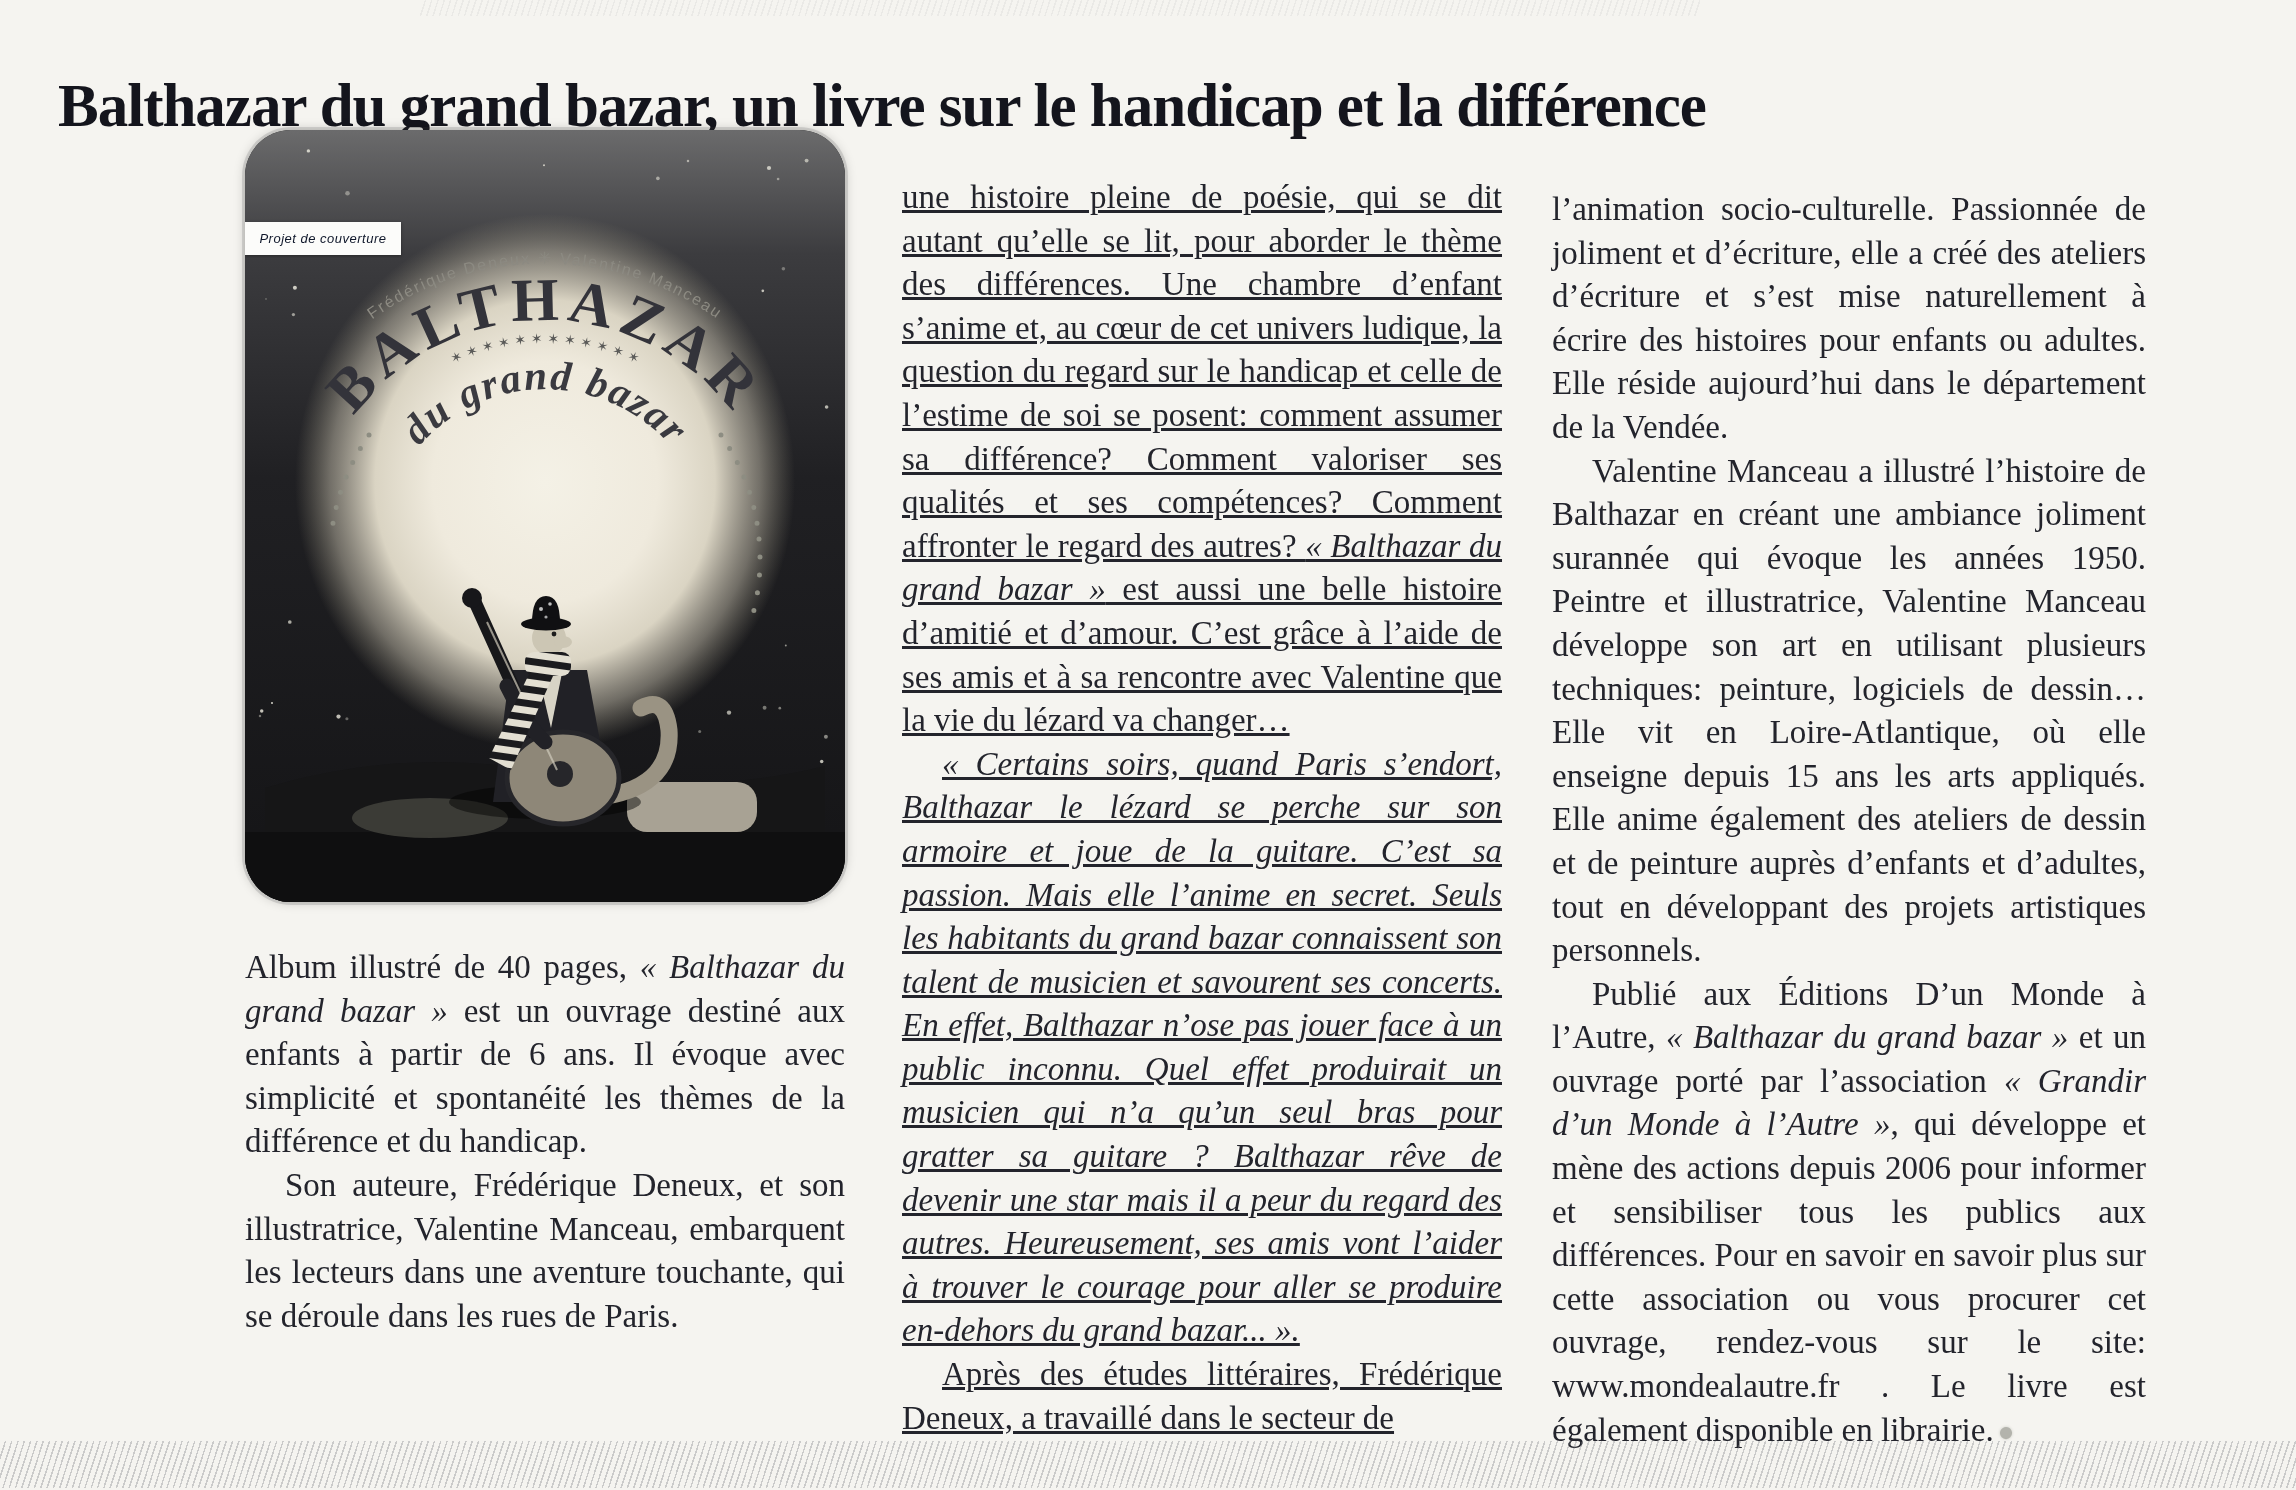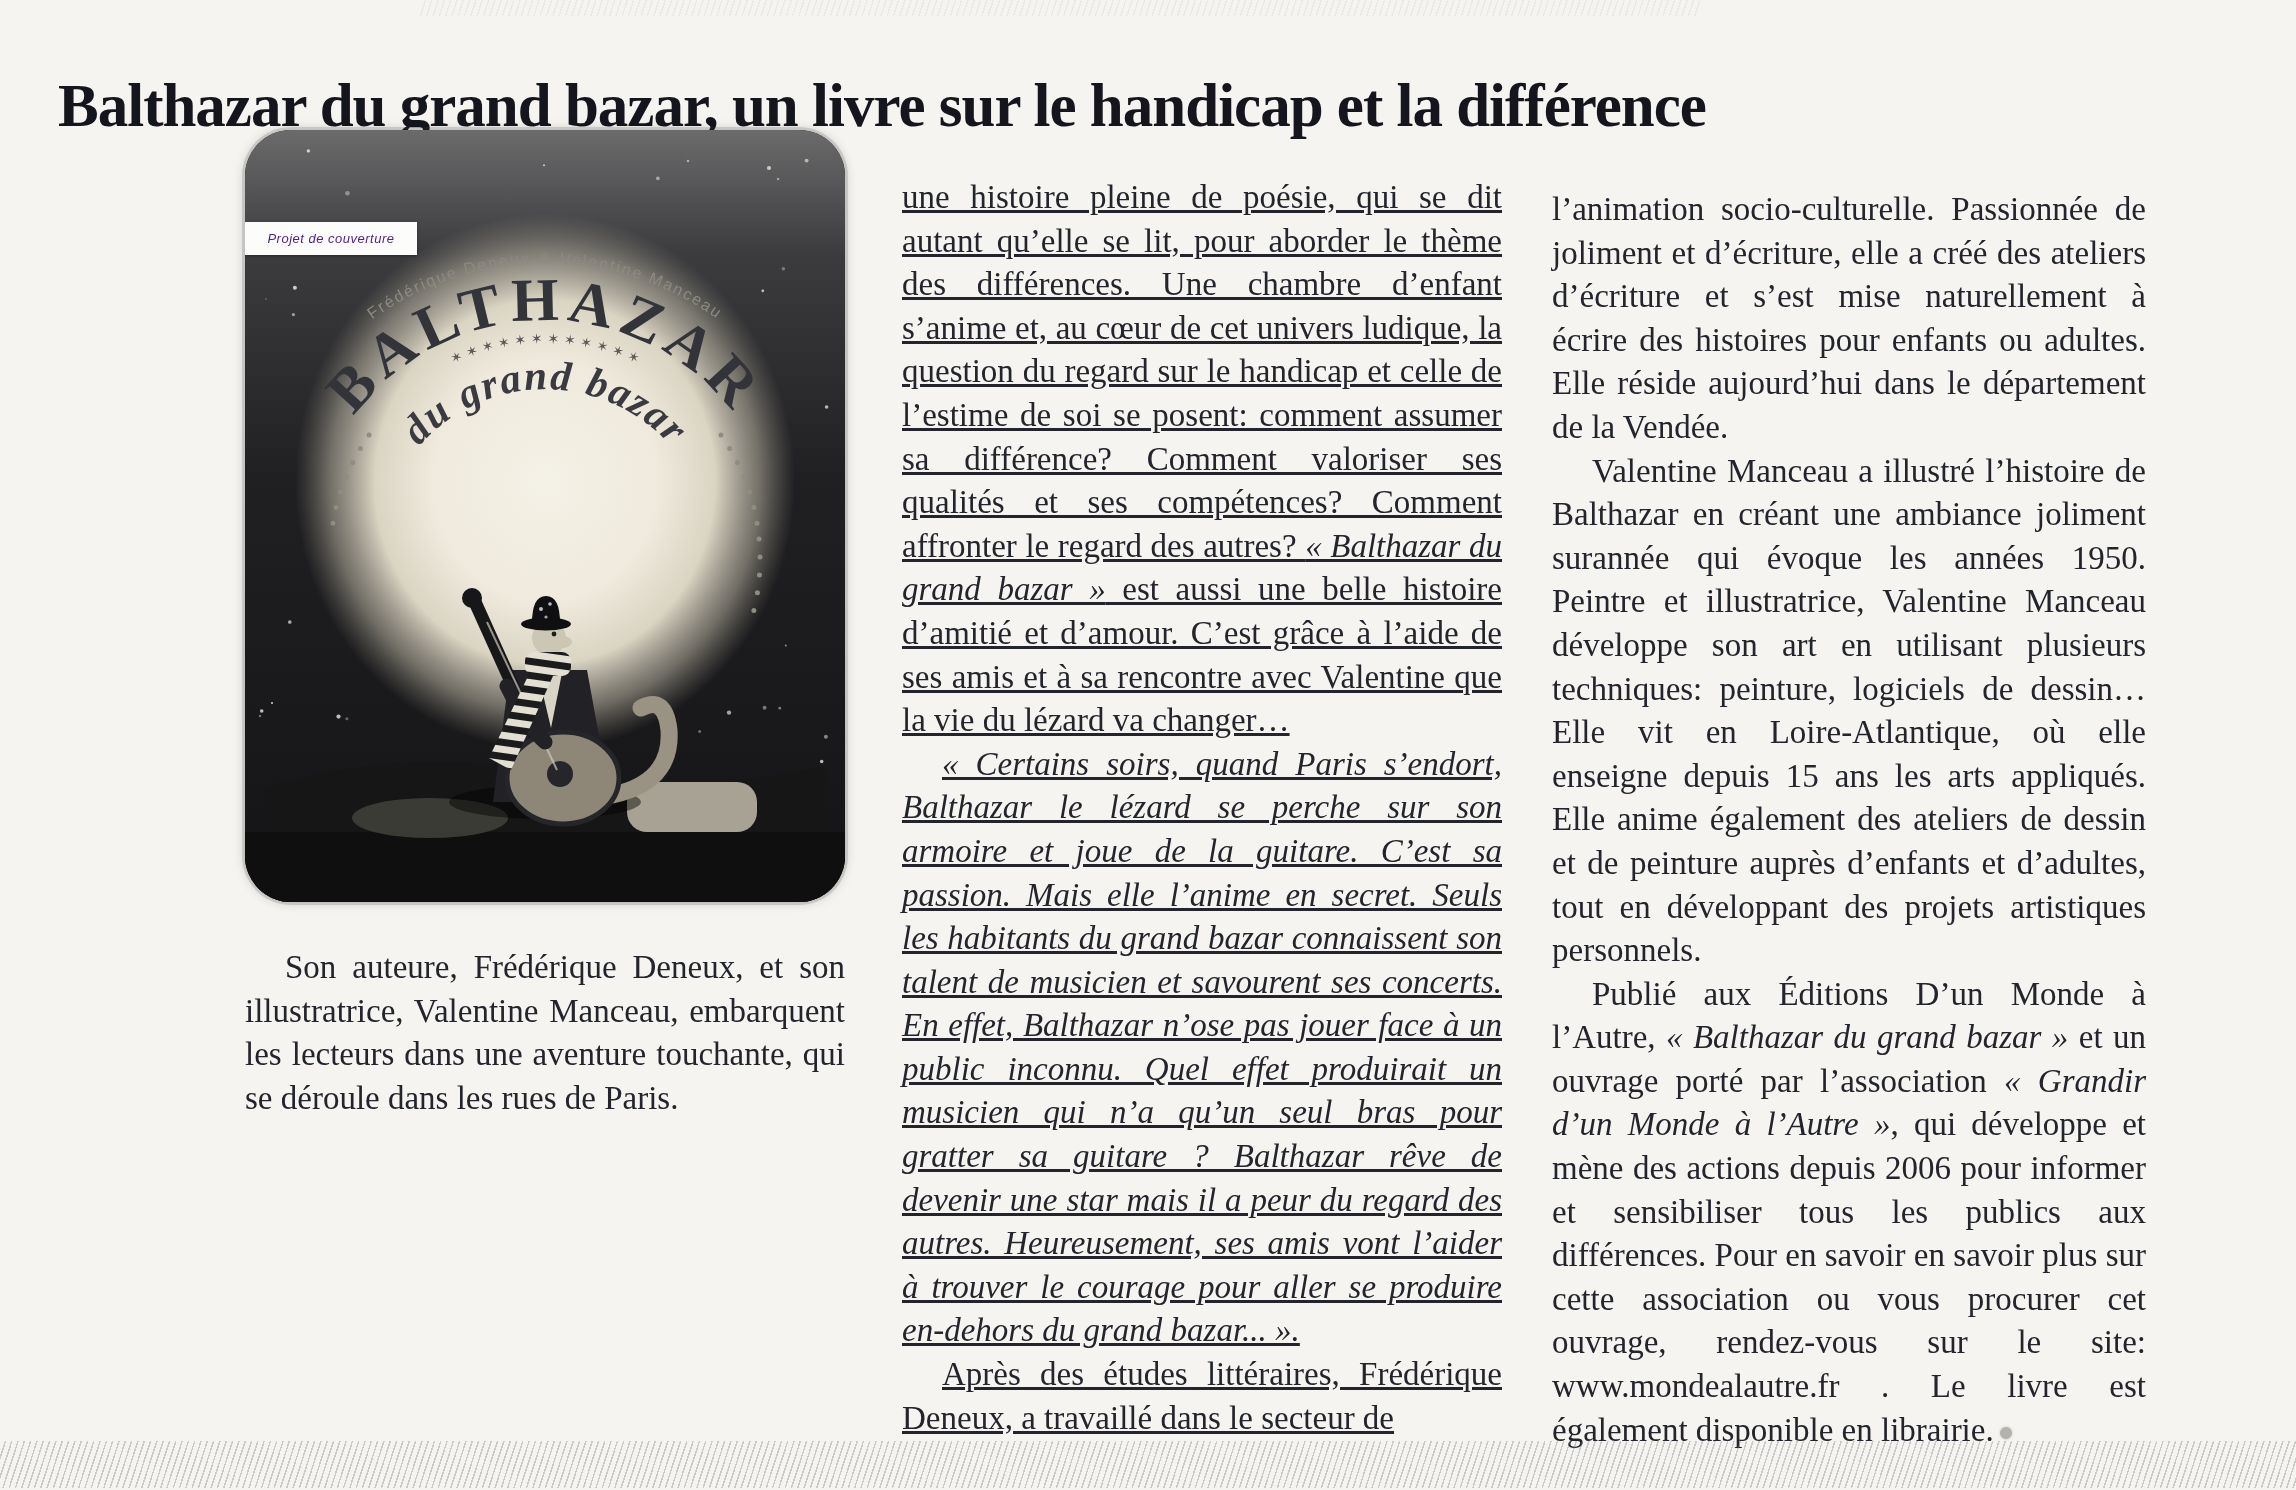--- a/index.html
+++ b/index.html
@@ -26,22 +26,22 @@
     color:#b3b3ac;text-shadow:0 0 3px #c9c9c2;font-size:0.85em;
     letter-spacing:0;padding-left:4px;
   }
   .cover{
     position:relative;width:600px;height:772px;border-radius:46px;
     overflow:hidden;background:#1d1d1f;margin-bottom:44px;
     box-shadow:0 0 0 3px rgba(70,70,70,.16),0 0 12px rgba(0,0,0,.22);
   }
   .cover svg{display:block;width:100%;height:100%;}
   .corner-label{
-    position:absolute;left:0;top:92px;width:172px;height:33px;
-    background:#fcfcfa;color:#4c1d95;font-family:"Liberation Sans","DejaVu Sans",sans-serif;
+    position:absolute;left:0;top:92px;width:156px;height:33px;
+    background:#fcfcfa;color:#0f172a;font-family:"Liberation Sans","DejaVu Sans",sans-serif;
     font-size:13px;font-style:italic;letter-spacing:.5px;
     display:flex;align-items:center;justify-content:center;
     box-shadow:0 1px 3px rgba(0,0,0,.35);
   }
   .hatch{
     background:repeating-linear-gradient(108deg,
       rgba(120,122,128,0) 0px,rgba(120,122,128,0) 4.5px,
       rgba(120,122,128,.55) 4.5px,rgba(120,122,128,.55) 6px);
   }
   .hatch-bottom{position:absolute;left:0;top:1441px;width:2296px;height:47px;opacity:.62;}
@@ -165,20 +165,21 @@
             <ellipse cx="301" cy="494" rx="25" ry="6.5" fill="#101012"></ellipse>
             <circle cx="296" cy="479" r="2" fill="#e8e8e8" opacity="0.8"></circle>
             <circle cx="305" cy="474" r="1.8" fill="#e8e8e8" opacity="0.8"></circle>
             <circle cx="301" cy="487" r="1.6" fill="#e8e8e8" opacity="0.7"></circle>
           </g>
         </g>
       </svg>
       <div class="corner-label">Projet de couverture</div>
     </div>
 
+  <p class="para"><span>Album illustré de 40 pages, </span><span class="it">«&nbsp;Balthazar du grand bazar&nbsp;»</span><span> est un ouvrage destiné aux enfants à partir de 6 ans. Il évoque avec simplicité et spontanéité les thèmes de la différence et du handicap.</span></p>
       <p class="para indent"><span>Son auteure, Frédérique Deneux, et son illustratrice, Valentine Manceau, embar­quent les lecteurs dans une aventure tou­chante, qui se déroule dans les rues de Paris.</span></p>
     </div>
 
   <div class="col" id="col-mid">
       <p class="para"><span>une histoire pleine de poésie, qui se dit autant qu’elle se lit, pour aborder le thème des différences. Une chambre d’enfant s’anime et, au cœur de cet univers ludique, la question du regard sur le handicap et celle de l’estime de soi se posent: comment assumer sa diffé­rence? Comment valoriser ses qualités et ses compétences? Comment affronter le regard des autres? </span><span class="it">«&nbsp;Balthazar du grand bazar&nbsp;»</span><span> est aussi une belle histoire d’ami­tié et d’amour. C’est grâce à l’aide de ses amis et à sa rencontre avec Valentine que la vie du lézard va changer…</span></p>
       <p class="para indent"><span class="it">«&nbsp;Certains soirs, quand Paris s’endort, Bal­thazar le lézard se perche sur son armoire et joue de la guitare. C’est sa passion. Mais elle l’anime en secret. Seuls les habitants du grand bazar connaissent son talent de musicien et savourent ses concerts. En effet, Balthazar n’ose pas jouer face à un public inconnu. Quel effet produirait un musicien qui n’a qu’un seul bras pour gratter sa guitare ? Balthazar rêve de devenir une star mais il a peur du regard des autres. Heureusement, ses amis vont l’aider à trouver le courage pour aller se produire en-dehors du grand bazar...&nbsp;».</span></p>
       <p class="para indent"><span>Après des études littéraires, Frédérique Deneux, a travaillé dans le secteur de</span></p>
     </div>
 
   <div class="col" id="col-right">

